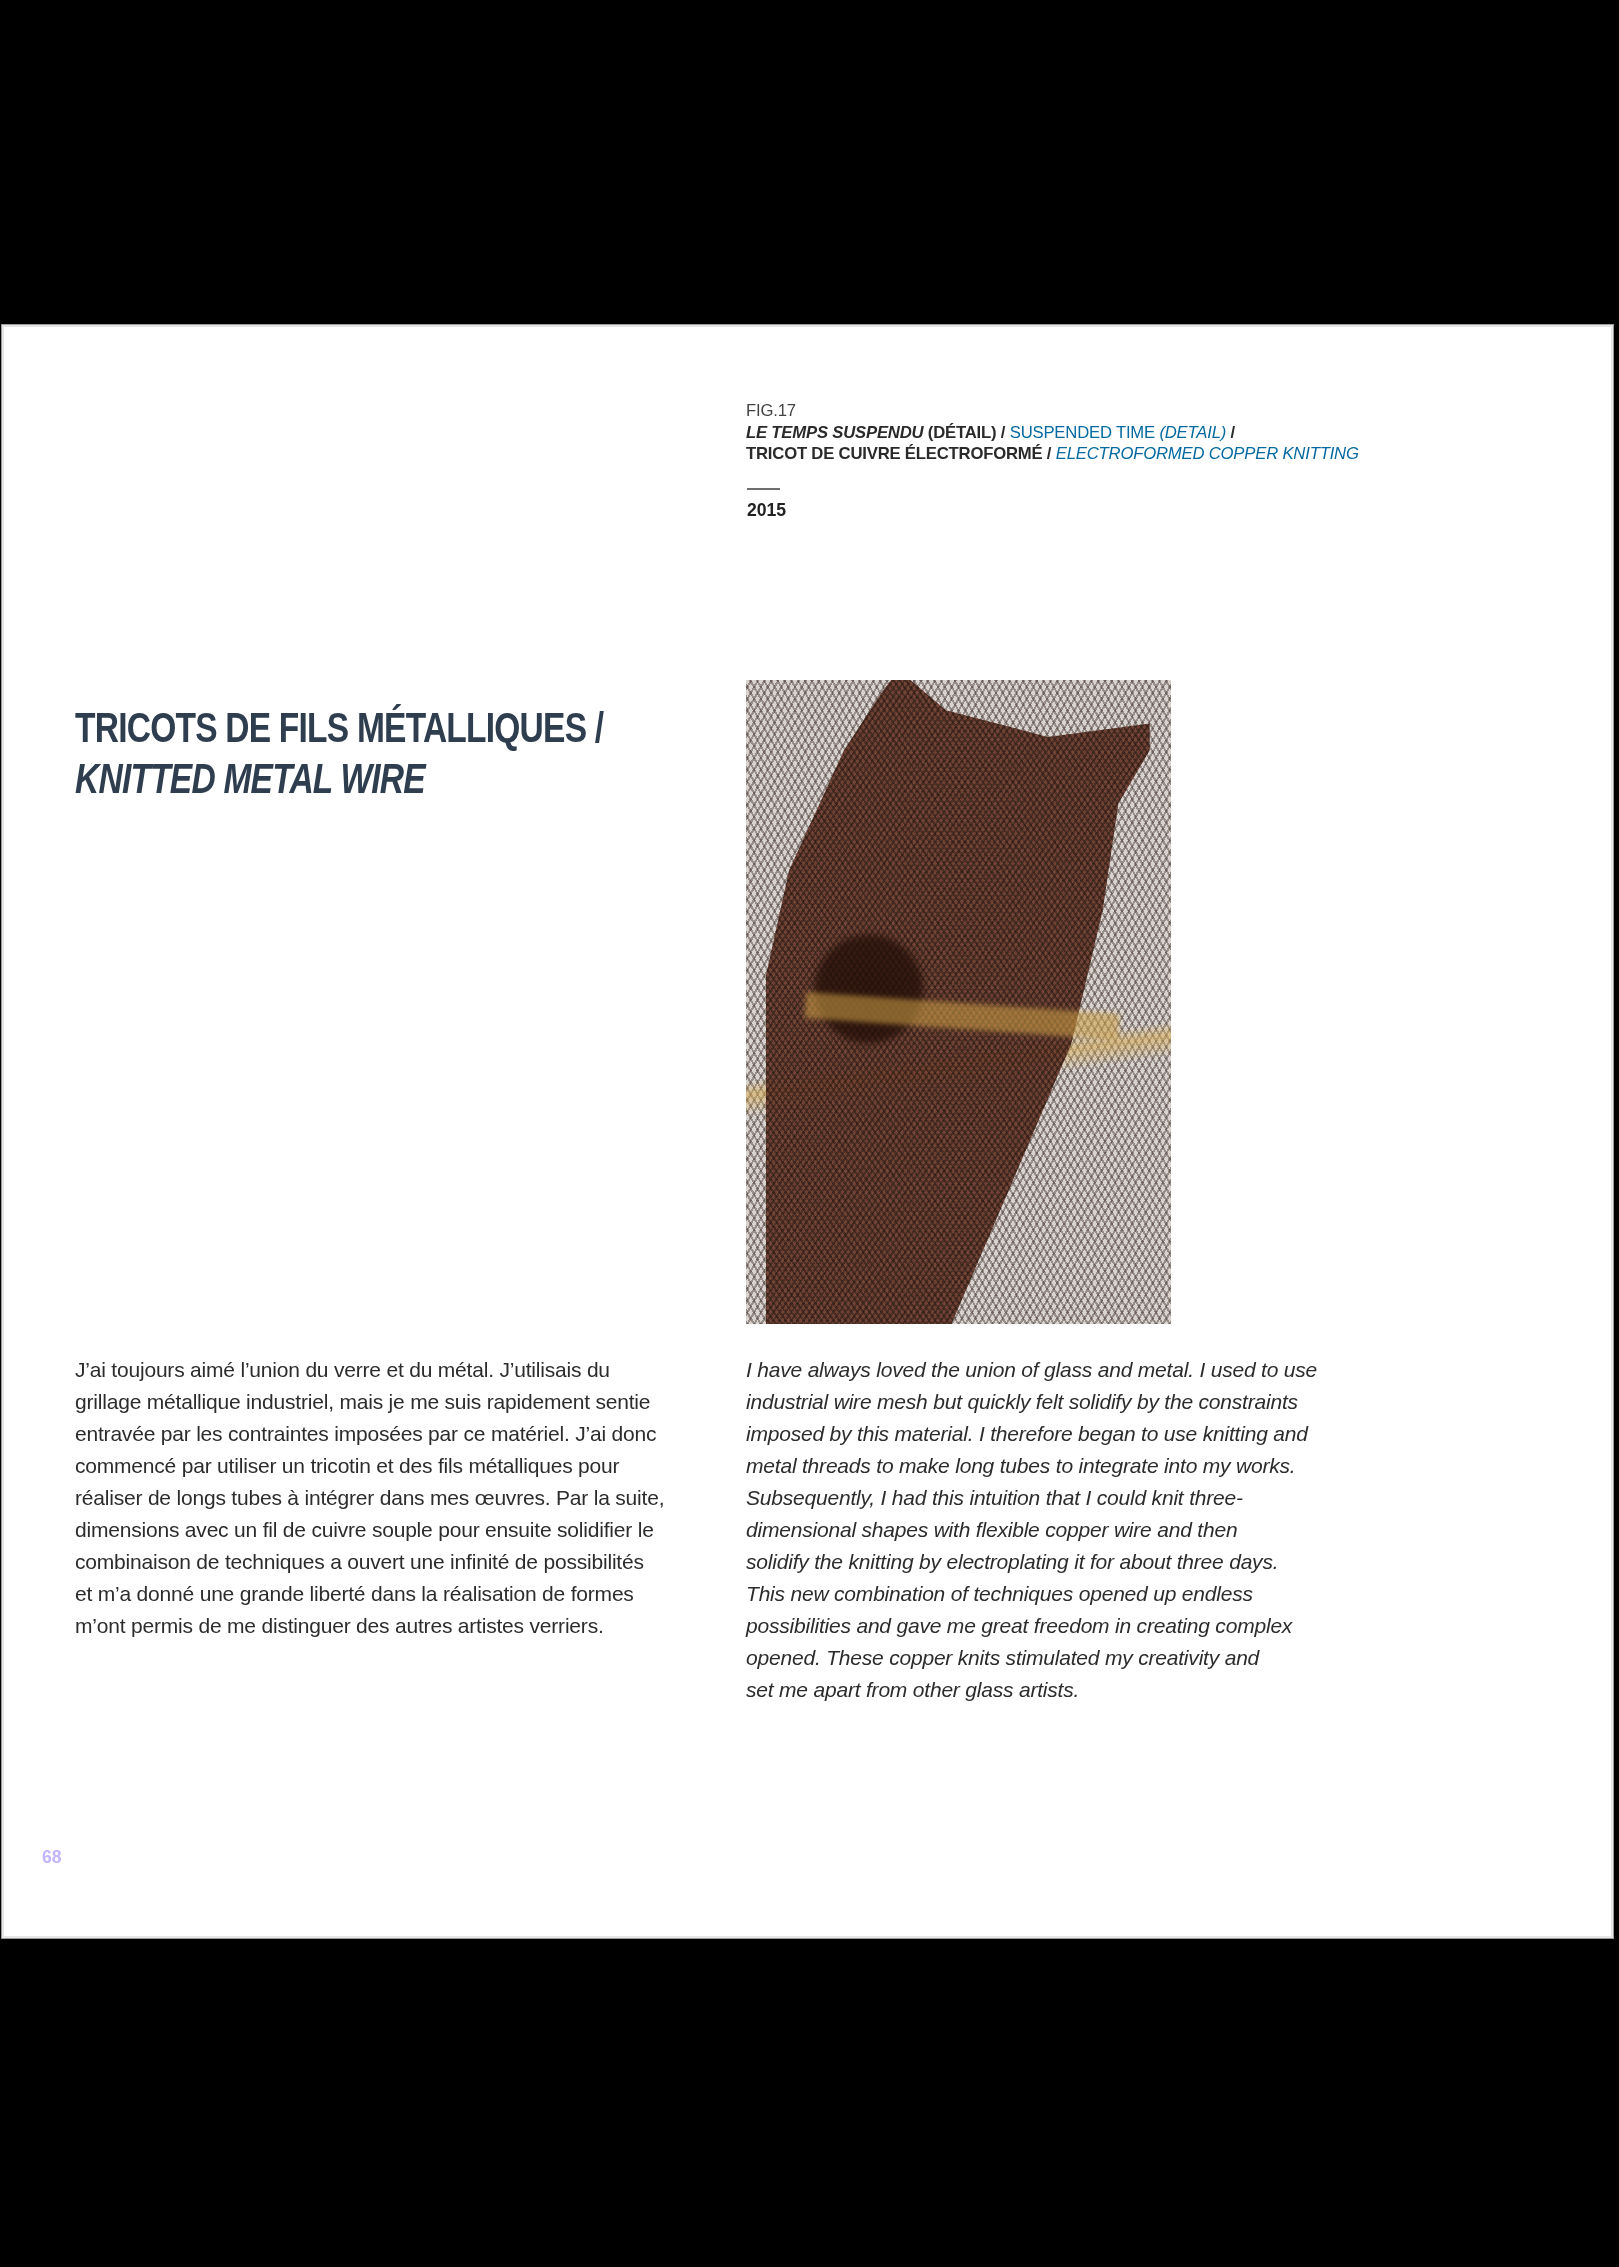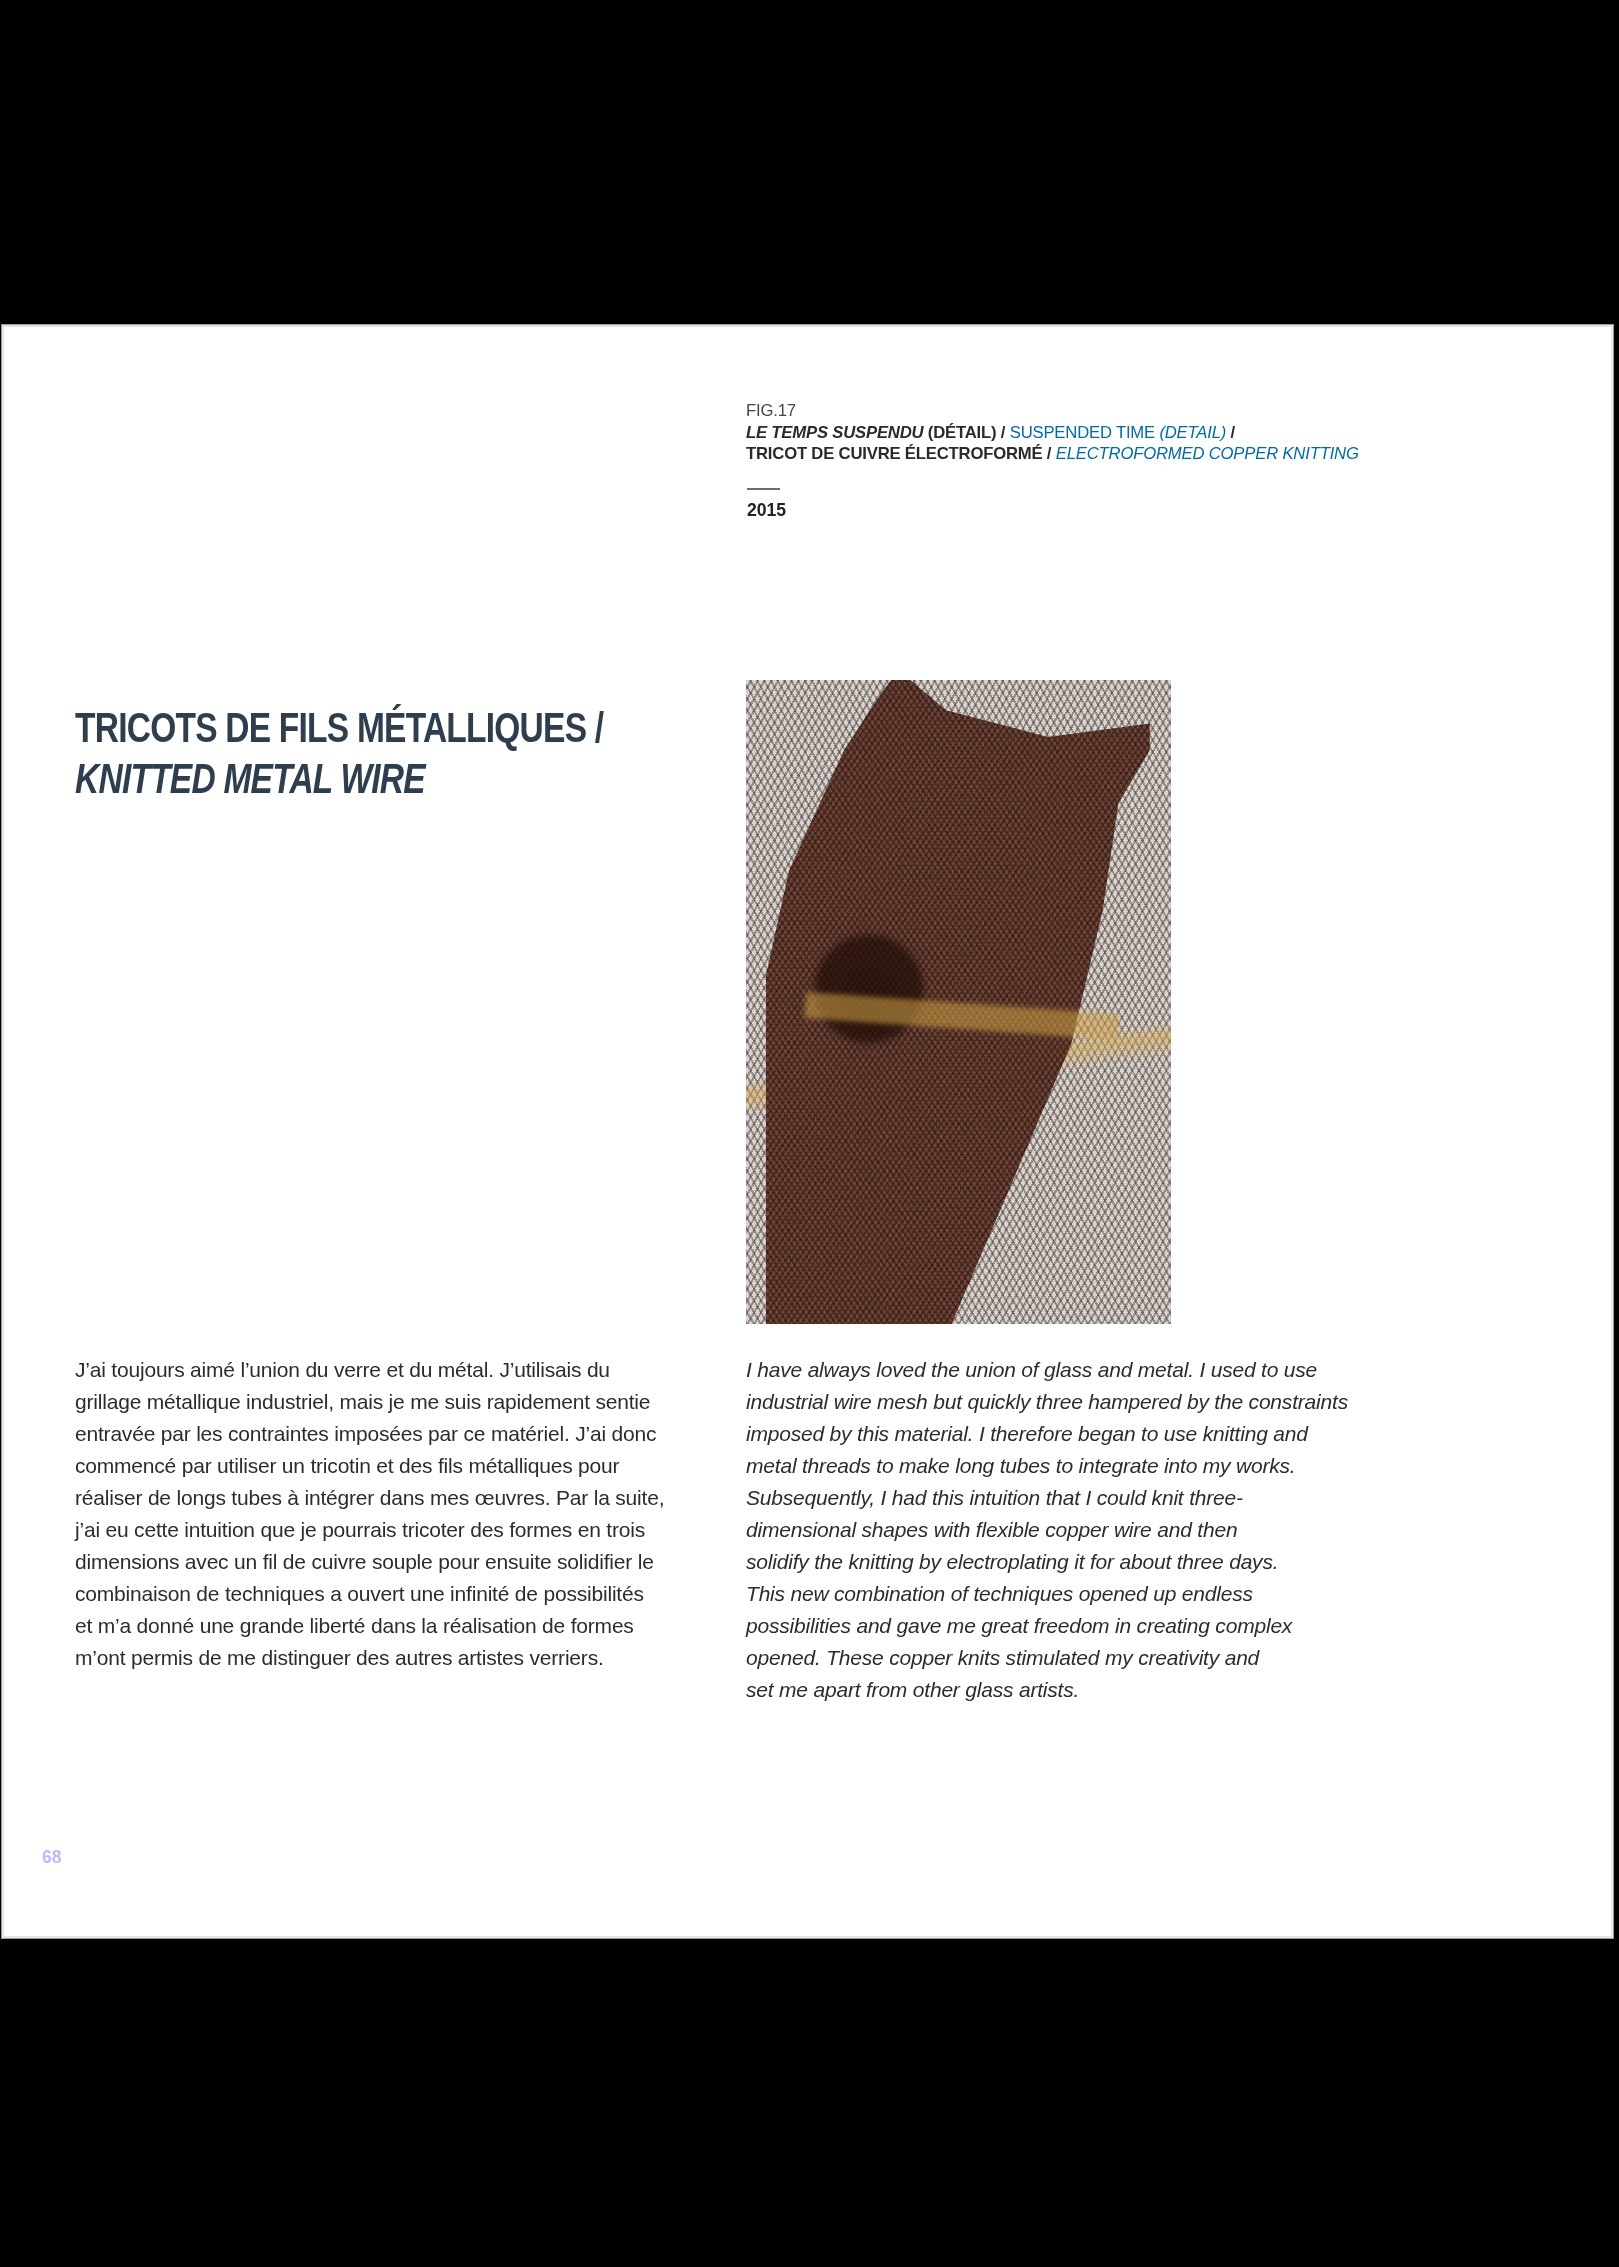--- a/index.html
+++ b/index.html
@@ -174,30 +174,29 @@
   <div class="spot"></div>
   <div class="band"></div>
 </div>
 
 <div class="text-col text-fr">
   <span>J’ai toujours aimé l’union du verre et du métal. J’utilisais du</span>
   <span>grillage métallique industriel, mais je me suis rapidement sentie</span>
   <span>entravée par les contraintes imposées par ce matériel. J’ai donc</span>
   <span>commencé par utiliser un tricotin et des fils métalliques pour</span>
   <span>réaliser de longs tubes à intégrer dans mes œuvres. Par la suite,</span>
-  <span>j’ai eu cette intuition que je pourrais tricoter des formes en trois</span>
   <span>dimensions avec un fil de cuivre souple pour ensuite solidifier le</span>
   <span>combinaison de techniques a ouvert une infinité de possibilités</span>
   <span>et m’a donné une grande liberté dans la réalisation de formes</span>
   <span>m’ont permis de me distinguer des autres artistes verriers.</span>
 </div>
 
 <div class="text-col text-en">
   <span>I have always loved the union of glass and metal. I used to use</span>
-  <span>industrial wire mesh but quickly three hampered by the constraints</span>
+  <span>industrial wire mesh but quickly felt solidify by the constraints</span>
   <span>imposed by this material. I therefore began to use knitting and</span>
   <span>metal threads to make long tubes to integrate into my works.</span>
   <span>Subsequently, I had this intuition that I could knit three-</span>
   <span>dimensional shapes with flexible copper wire and then</span>
   <span>solidify the knitting by electroplating it for about three days.</span>
   <span>This new combination of techniques opened up endless</span>
   <span>possibilities and gave me great freedom in creating complex</span>
   <span>opened. These copper knits stimulated my creativity and</span>
   <span>set me apart from other glass artists.</span>
 </div>

